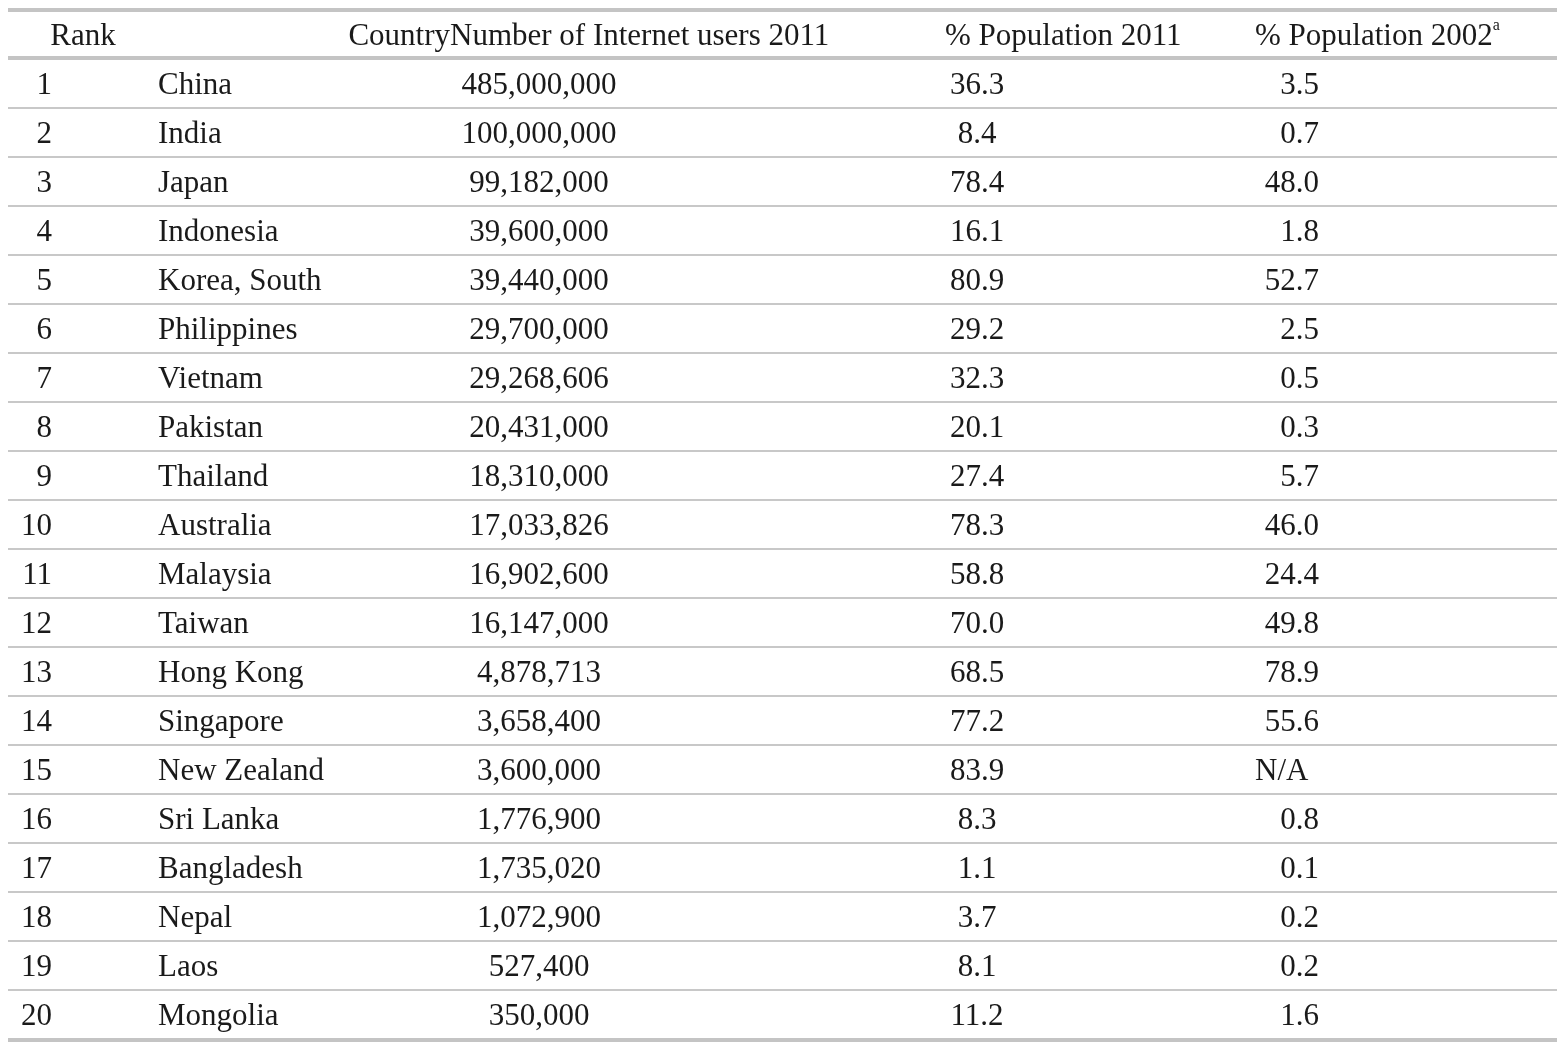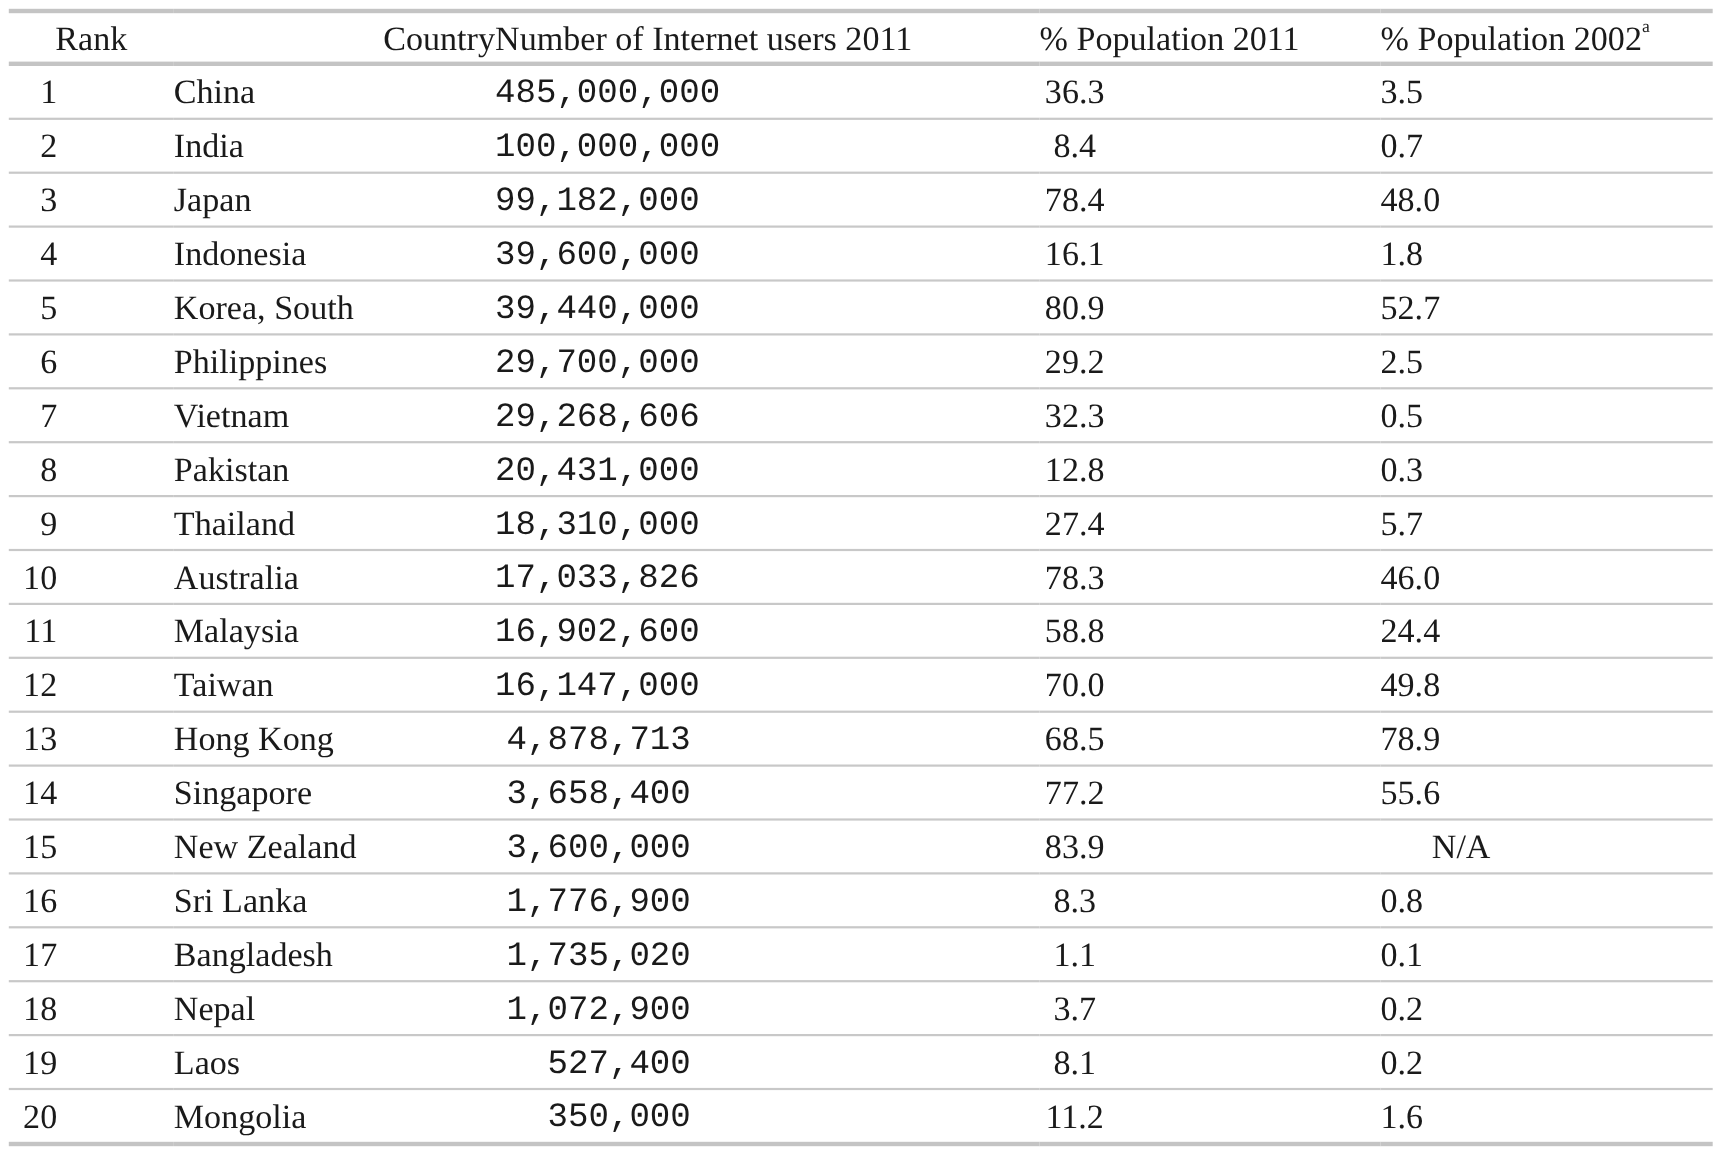--- a/index.html
+++ b/index.html
@@ -59,36 +59,35 @@
 
     td.rank-cell { padding-left: 0; }
     .rank-inner {
       display: inline-block;
       width: 44px;
       text-align: right;
     }
     td.users-cell .users-inner {
       display: inline-block;
       width: 178px;
-      text-align: right;
-      font-family: Liberation Mono, monospace;
+      text-align: center;
     }
     td.p11-cell .p11-inner {
       display: inline-block;
       width: 64px;
       text-align: center;
     }
     td.p02-cell .p02-inner {
       display: inline-block;
       width: 64px;
-      text-align: left;
+      text-align: right;
     }
     td.p02-cell .p02-inner.na {
       width: 100px;
-      text-align: right;
+      text-align: left;
       margin-left: 0;
     }
     sup {
       font-size: 16px;
       vertical-align: top;
       position: relative;
       top: -2px;
     }
   </style>
 </head>
@@ -152,21 +151,21 @@
           <td class="rank-cell"><span class="rank-inner">7</span></td>
           <td class="country-cell">Vietnam</td>
           <td class="users-cell"><span class="users-inner">29,268,606</span></td>
           <td class="p11-cell"><span class="p11-inner">32.3</span></td>
           <td class="p02-cell"><span class="p02-inner">0.5</span></td>
         </tr>
         <tr>
           <td class="rank-cell"><span class="rank-inner">8</span></td>
           <td class="country-cell">Pakistan</td>
           <td class="users-cell"><span class="users-inner">20,431,000</span></td>
-          <td class="p11-cell"><span class="p11-inner">12.8</span></td>
+          <td class="p11-cell"><span class="p11-inner">20.1</span></td>
           <td class="p02-cell"><span class="p02-inner">0.3</span></td>
         </tr>
         <tr>
           <td class="rank-cell"><span class="rank-inner">9</span></td>
           <td class="country-cell">Thailand</td>
           <td class="users-cell"><span class="users-inner">18,310,000</span></td>
           <td class="p11-cell"><span class="p11-inner">27.4</span></td>
           <td class="p02-cell"><span class="p02-inner">5.7</span></td>
         </tr>
         <tr>

